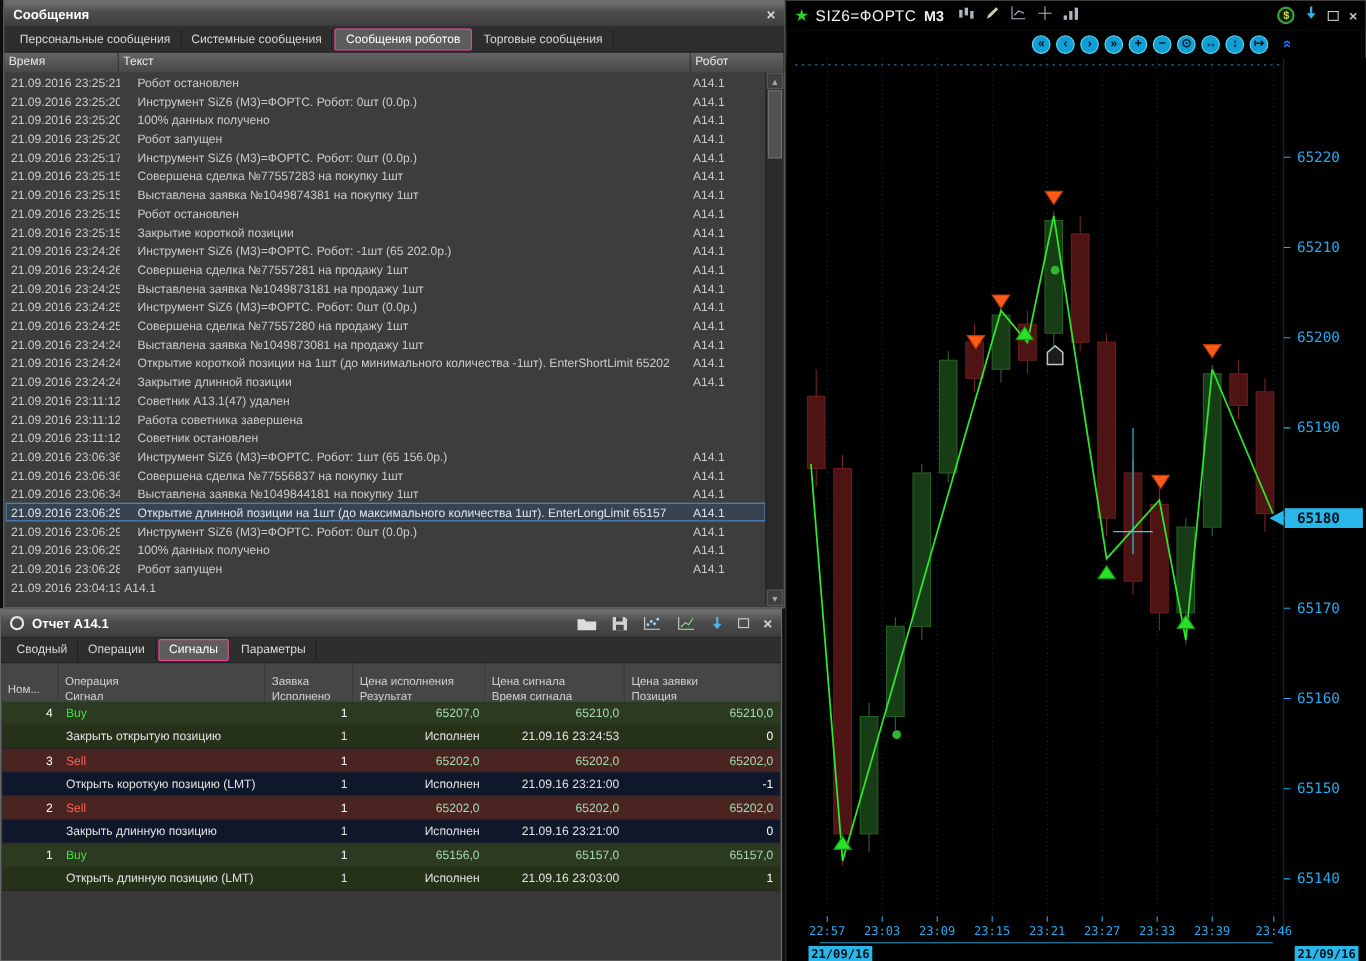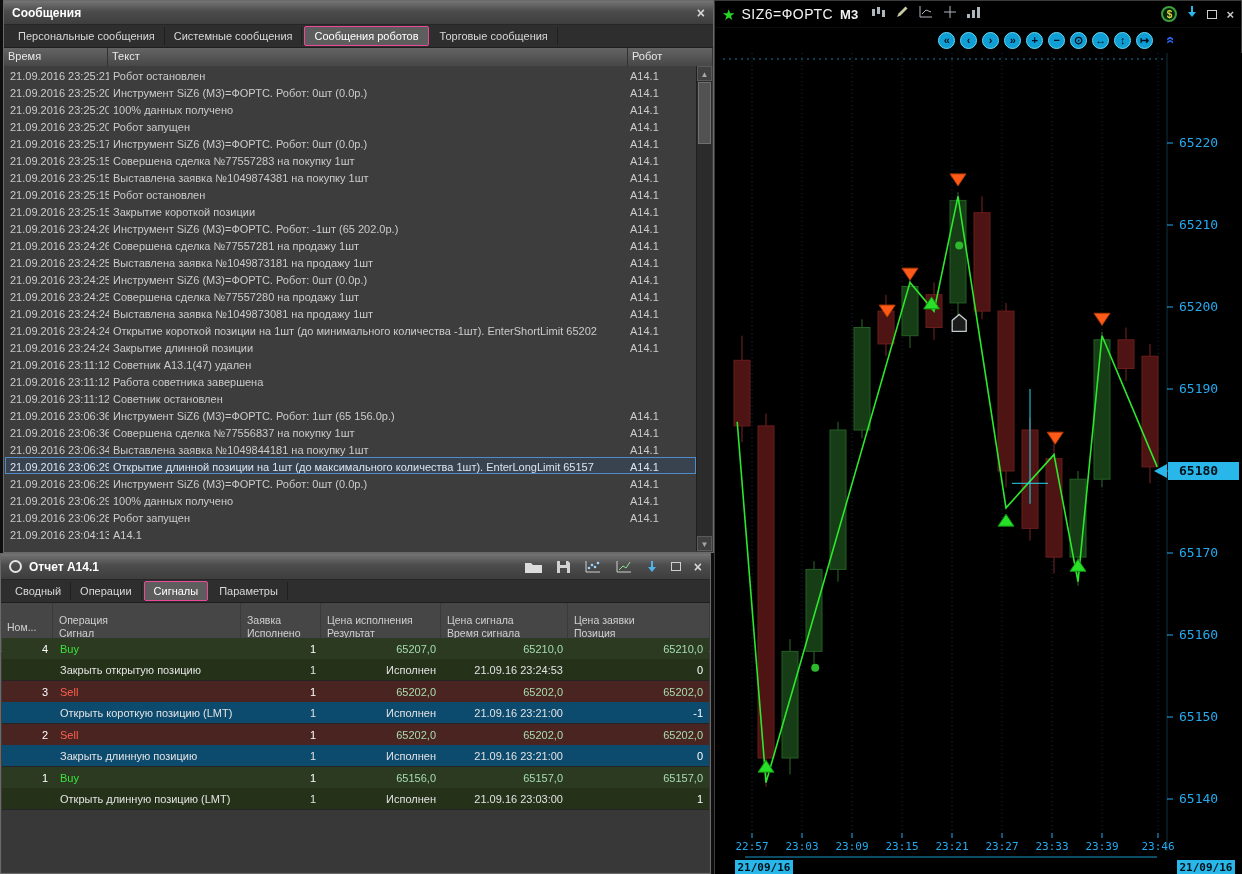--- a/index.html
+++ b/index.html
@@ -23,21 +23,21 @@
   #messages-window{left:3px;top:0;width:711px;height:553px}
   .msg-header{height:18px;display:flex;background:linear-gradient(#646464,#474747);
               font-size:11px;color:#e8e8e8}
   .mh-cell{padding:2px 4px;border-right:1px solid #333;white-space:nowrap;overflow:hidden}
   .mh-time{width:104px}.mh-text{width:520px}.mh-robot{flex:1}
   .msg-rows{position:absolute;top:65px;left:1px;right:17px;bottom:1px;background:#3d3d3d;overflow:hidden}
   .message-row{height:17px;display:flex;align-items:flex-end;font-size:11px;color:#cbcbcb;
                border:1px solid transparent}
   .message-row.selected{border-color:#4f8cc9;background:#39434f;color:#d8e4f0}
   .mc{white-space:nowrap;overflow:hidden}
-  .c-time{width:103px;padding-left:4px}.c-text{width:517px;padding-left:4px}.c-robot{flex:1;padding-left:4px}
+  .c-time{width:103px;padding-left:4px}.c-text{width:517px;padding-left:16px}.c-robot{flex:1;padding-left:4px}
 
   .scrollbar{position:absolute;top:65px;right:1px;width:16px;bottom:1px;background:#2b2b2b;
              border-left:1px solid #202020}
   .sb-btn{height:15px;color:#a8a8a8;font-size:8px;text-align:center;line-height:15px;
           background:#404040;border:1px solid #5a5a5a}
   .sb-down{position:absolute;bottom:0;left:0;right:0}
   .sb-thumb{position:absolute;top:16px;left:1px;right:1px;height:62px;background:#525252;
             border:1px solid #707070}
 
   
@@ -52,21 +52,21 @@
   .rh-cell{display:flex;flex-direction:column;justify-content:center;padding:0 6px;
            border-right:1px solid #3a3a3a;line-height:13px;white-space:nowrap;overflow:hidden}
   .w-num{width:52px}.w-op{width:188px}.w-qty{width:80px}.w-exec{width:120px}.w-sig{width:127px}.w-ord{flex:1}
   .ra{text-align:right;align-items:flex-start}
   .rep-rows{background:#383838;position:absolute;top:84px;left:1px;right:1px;bottom:1px;overflow:hidden}
   .sig-group{border-bottom:1px solid #242424}
   .sig-row{height:21px;display:flex;align-items:center;font-size:11px;color:#e2e2e2}
   .rc{padding:0 6px;white-space:nowrap;overflow:hidden;display:flex;align-items:center}
   .rc.ra{justify-content:flex-end}
   .sig-row.buy1{background:#2b3a20}.sig-row.buy2{background:#253219}
-  .sig-row.sell1{background:#4a2420}.sig-row.sell2{background:#0c4a6e}
+  .sig-row.sell1{background:#4a2420}.sig-row.sell2{background:#0f172a}
   .side-Buy{color:#3ce23c}.side-Sell{color:#ff6052}
   .price{color:#a6ddb0}.numw{color:#fff}
 
   
   #chart-window{left:714px;top:0;width:528px;height:874px;background:#000;border:1px solid #3c3c3c}
   .chart-titlebar{height:27px;display:flex;align-items:center;padding:0 7px;background:#000;
                   border-bottom:1px solid #0c0c0c}
   .star{color:#27d427;font-size:15px;margin-right:6px;line-height:1}
   .ct-title{color:#f2f2f2;font-weight:normal;font-size:14px;letter-spacing:.5px}
   .ct-tf{color:#f2f2f2;font-weight:bold;font-size:13px;margin-left:7px}

